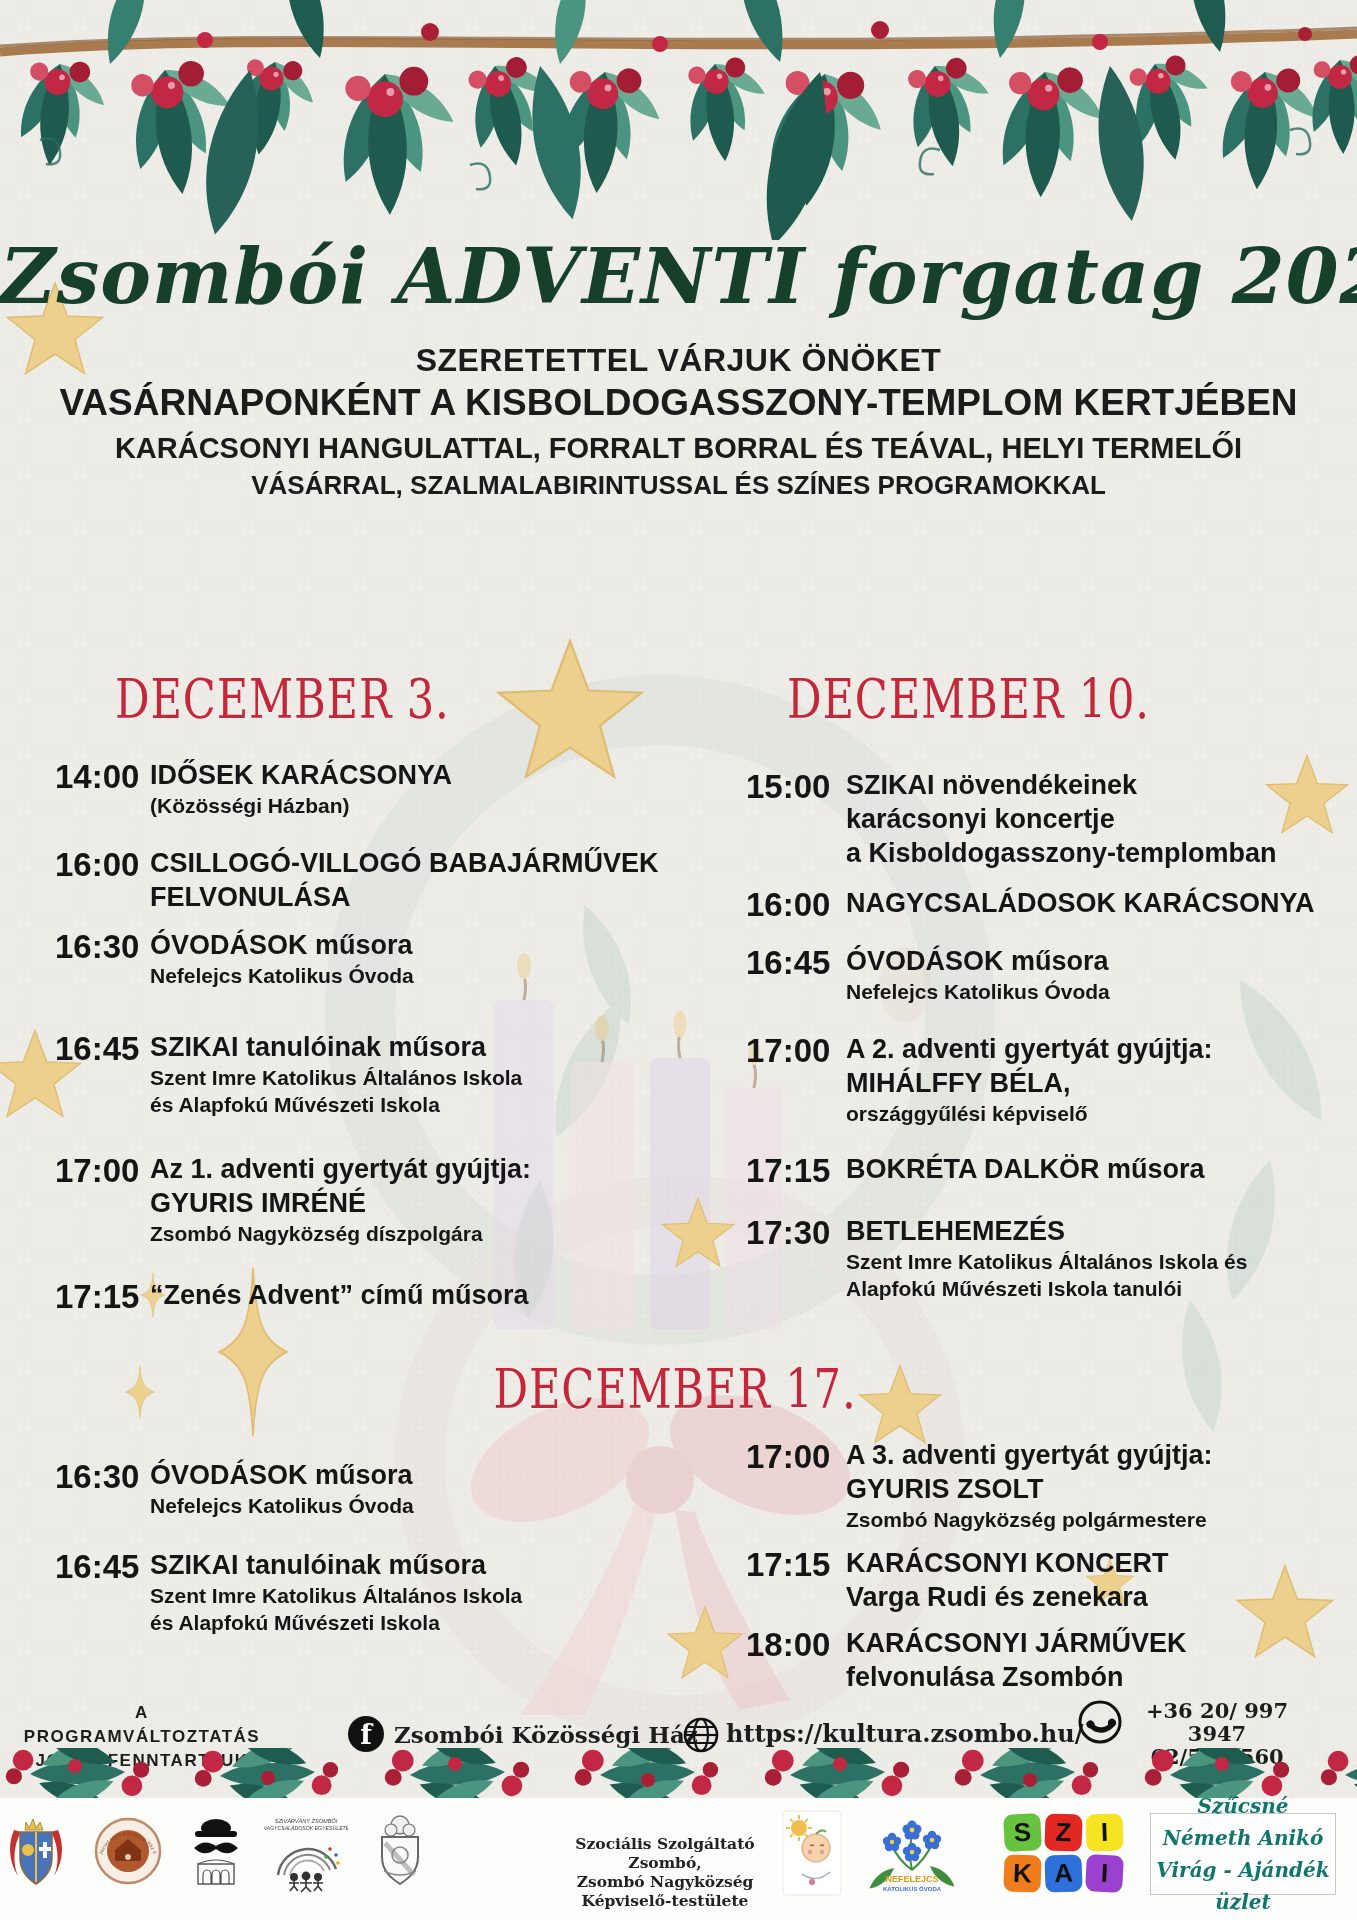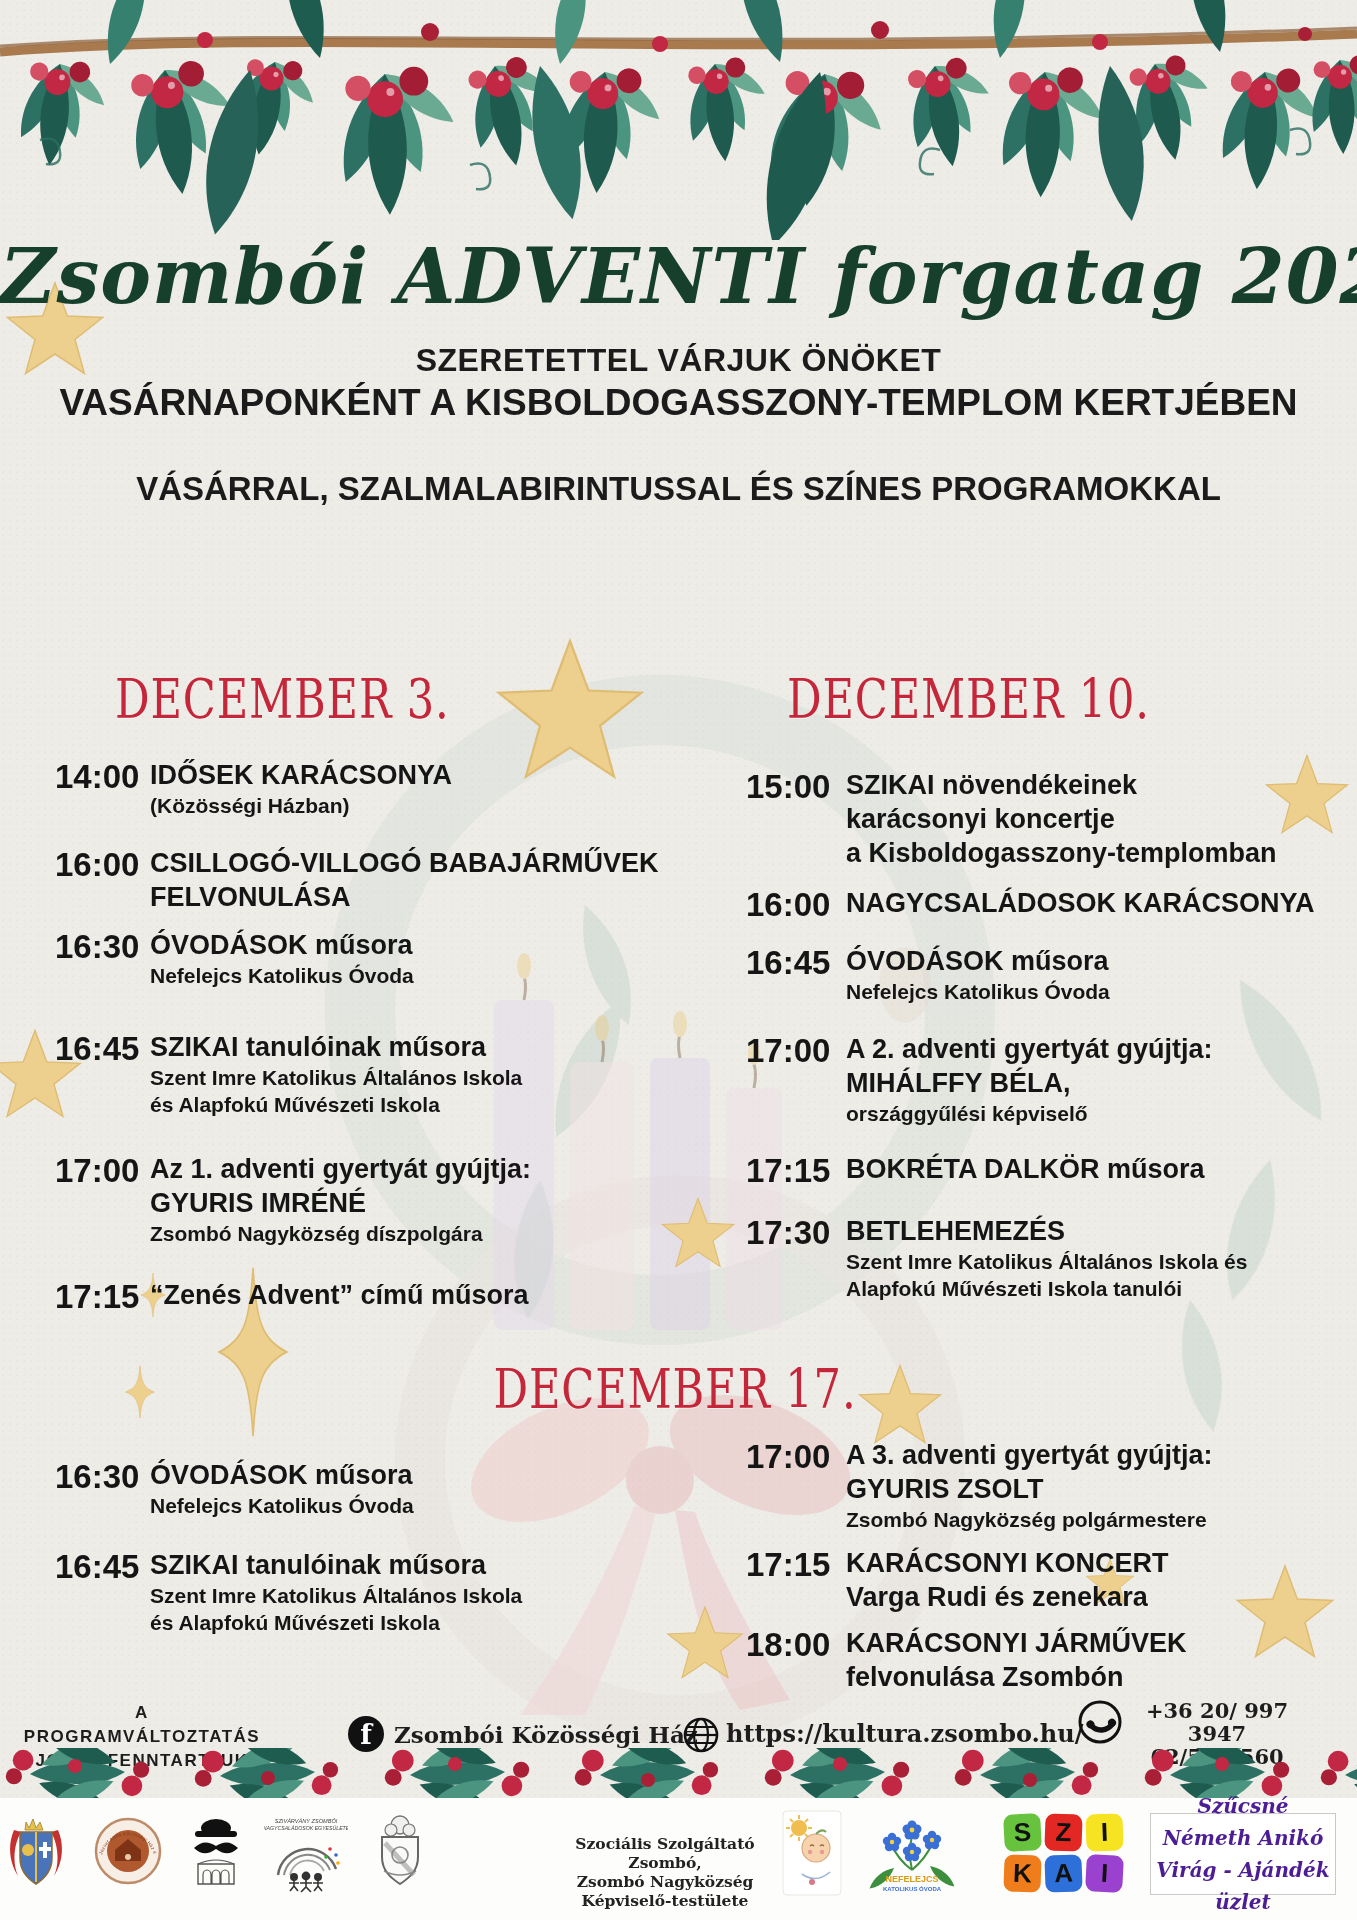--- a/index.html
+++ b/index.html
@@ -11,21 +11,21 @@
   svg.layer { position:absolute; left:0; }
   .z1 { z-index:1; } .z2 { z-index:2; } .z3 { z-index:3; }
 
   .title { position:absolute; top:232px; left:0; right:0; text-align:center;
            font-family:"DejaVu Serif", serif; font-style:italic; font-weight:700;
            font-size:76px; color:#17402a; white-space:nowrap; letter-spacing:1px; z-index:2; }
   .intro { position:absolute; left:0; right:0; text-align:center; color:#1b1b1b; z-index:2; }
   .intro.l1 { top:342px; font-size:32px; font-weight:700; letter-spacing:0.5px; }
   .intro.l2 { top:382px; font-size:37px; font-weight:800; }
   .intro.l3a { top:432px; font-size:29px; font-weight:700; }
-  .intro.l3b { top:470px; font-size:33px; font-weight:700; }
+  .intro.l3b { top:470px; font-size:26px; font-weight:700; }
 
   .dec-heading { position:absolute; text-align:center; font-family:"DejaVu Serif", serif;
                  font-size:54px; font-weight:500; color:#c5273a; white-space:nowrap;
                  transform:scaleX(0.8); letter-spacing:1px; z-index:2;
                  text-shadow:0 1px 0 rgba(255,255,255,0.55); }
   #h-dec3  { top:668px;  left:75px;  width:400px; }
   #h-dec10 { top:668px;  left:747px; width:400px; }
   #h-dec17 { top:1358px; left:425px; width:500px; }
 
   .col { position:absolute; z-index:2; color:#151515; }
@@ -55,21 +55,21 @@
                     font-family:"DejaVu Serif", serif; font-weight:600; font-size:15.5px; line-height:19px; color:#222; }
   #logo-szikai { top:16px; left:1004px; display:grid; grid-template-columns:repeat(3,37px); gap:4px; }
   .szk { width:37px; height:37px; border-radius:9px; display:flex; align-items:center; justify-content:center;
          font-weight:800; font-size:26px; color:#111; }
   .szk.c0{background:#67c23d;transform:rotate(-3deg);} .szk.c1{background:#e32722;transform:rotate(2deg);}
   .szk.c2{background:#f6e321;transform:rotate(-2deg);} .szk.c3{background:#ef7d1b;transform:rotate(2deg);}
   .szk.c4{background:#2e70d9;transform:rotate(-2deg);} .szk.c5{background:#9a41cf;transform:rotate(3deg);}
   #logo-szucsne { top:15px; left:1150px; width:184px; height:80px; background:#fff; border:1px solid #c9c9c9;
                   display:flex; flex-direction:column; align-items:center; justify-content:center;
                   font-family:"DejaVu Serif", serif; font-style:italic; font-weight:700; font-size:20px;
-                  line-height:32px; color:#4c1d95; text-align:center; }
+                  line-height:32px; color:#0f766e; text-align:center; }
 </style>
 </head>
 <body>
 
 <div class="poster">
 
   <svg class="layer z1" width="1357" height="1920" viewBox="0 0 1357 1920" style="top:0">
     <defs>
       <path id="leaf" d="M0,0 C9,-16 12,-38 0,-58 C-12,-38 -9,-16 0,0 Z"></path>
       <path id="star4" d="M0,-58 C3,-20 9,-9 32,0 C9,9 3,20 0,58 C-3,20 -9,9 -32,0 C-9,-9 -3,-20 0,-58 Z"></path>
@@ -189,20 +189,21 @@
       <path d="M40,140 q18,-6 20,12 q2,14 -14,12"></path>
       <path d="M470,165 q18,-6 20,12 q2,14 -14,12"></path>
       <path d="M940,150 q-18,-6 -20,12 q-2,14 14,12"></path>
       <path d="M1290,130 q18,-6 20,12 q2,14 -14,12"></path>
     </g>
   </svg>
 
   <div class="title">Zsombói ADVENTI forgatag 2023</div>
   <div class="intro l1">SZERETETTEL VÁRJUK ÖNÖKET</div>
   <div class="intro l2">VASÁRNAPONKÉNT A KISBOLDOGASSZONY-TEMPLOM KERTJÉBEN</div>
+  <div class="intro l3a">KARÁCSONYI HANGULATTAL, FORRALT BORRAL ÉS TEÁVAL, HELYI TERMELŐI</div>
   <div class="intro l3b">VÁSÁRRAL, SZALMALABIRINTUSSAL ÉS SZÍNES PROGRAMOKKAL</div>
 
   <div id="h-dec3" class="dec-heading">DECEMBER 3.</div>
   <div id="h-dec10" class="dec-heading">DECEMBER 10.</div>
   <div id="h-dec17" class="dec-heading">DECEMBER 17.</div>
 
   <div class="col left" style="left:55px; top:758px; width:640px; height:580px;">
     <div class="ev" style="top:0">
       <div class="tm">14:00</div>
       <div class="body">

